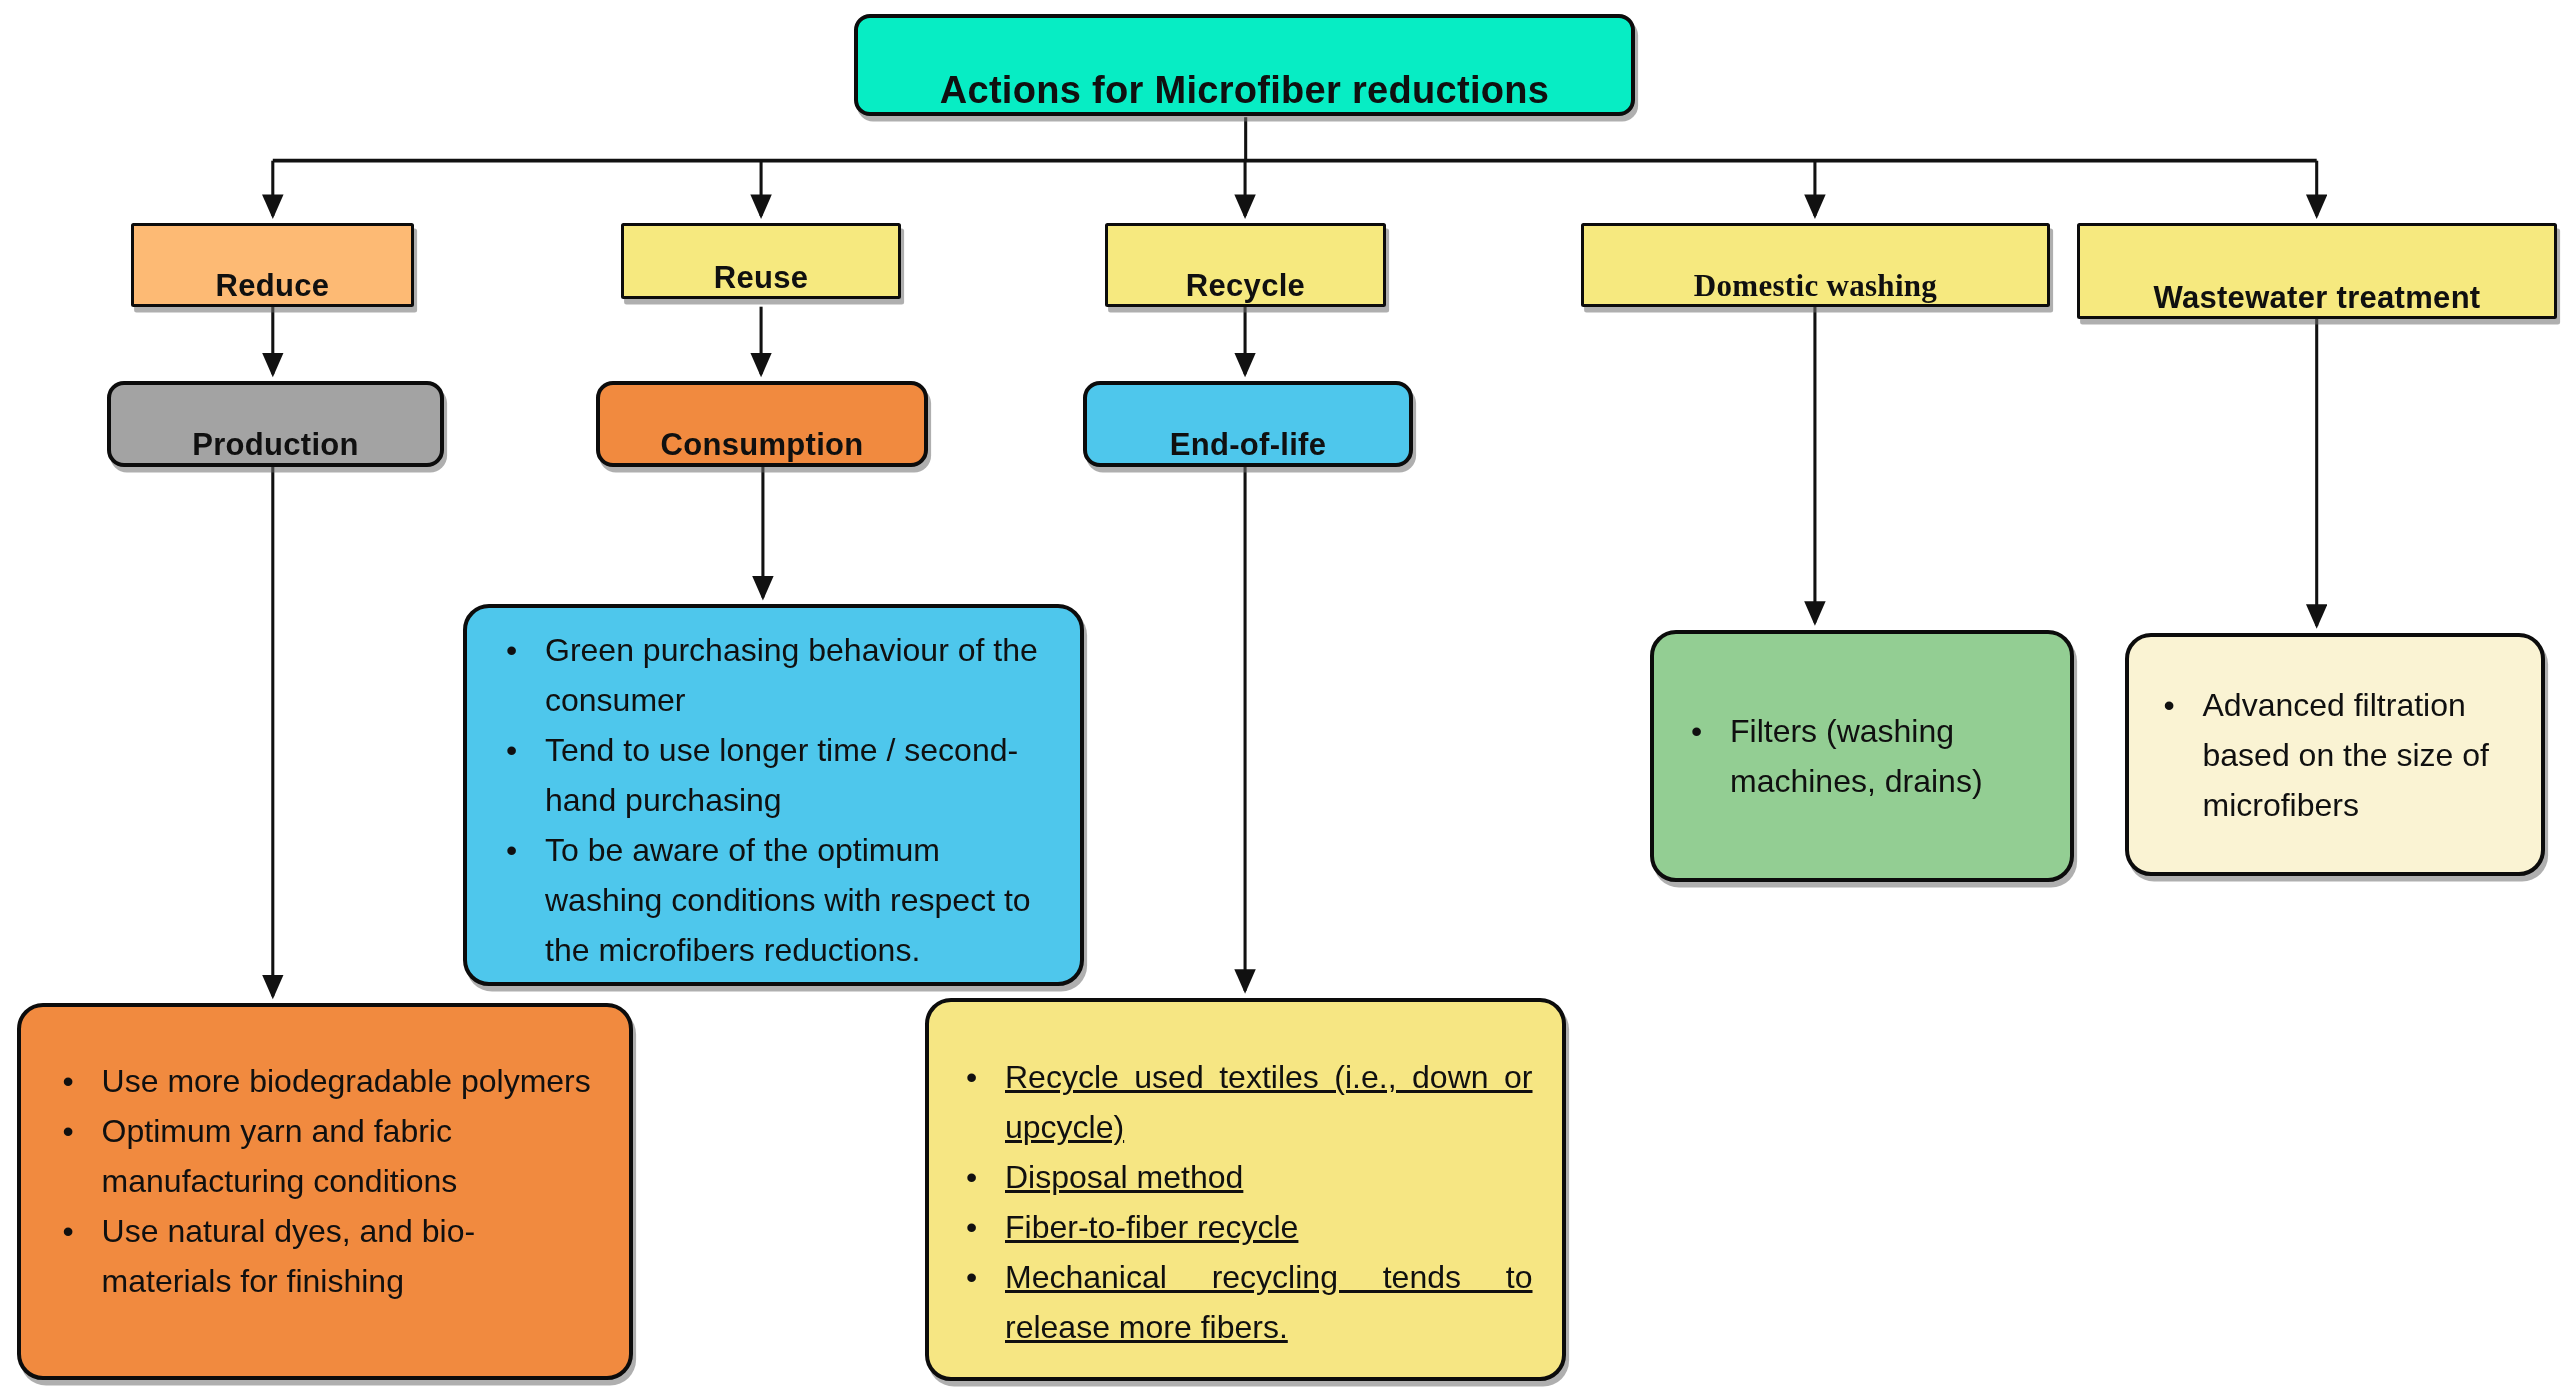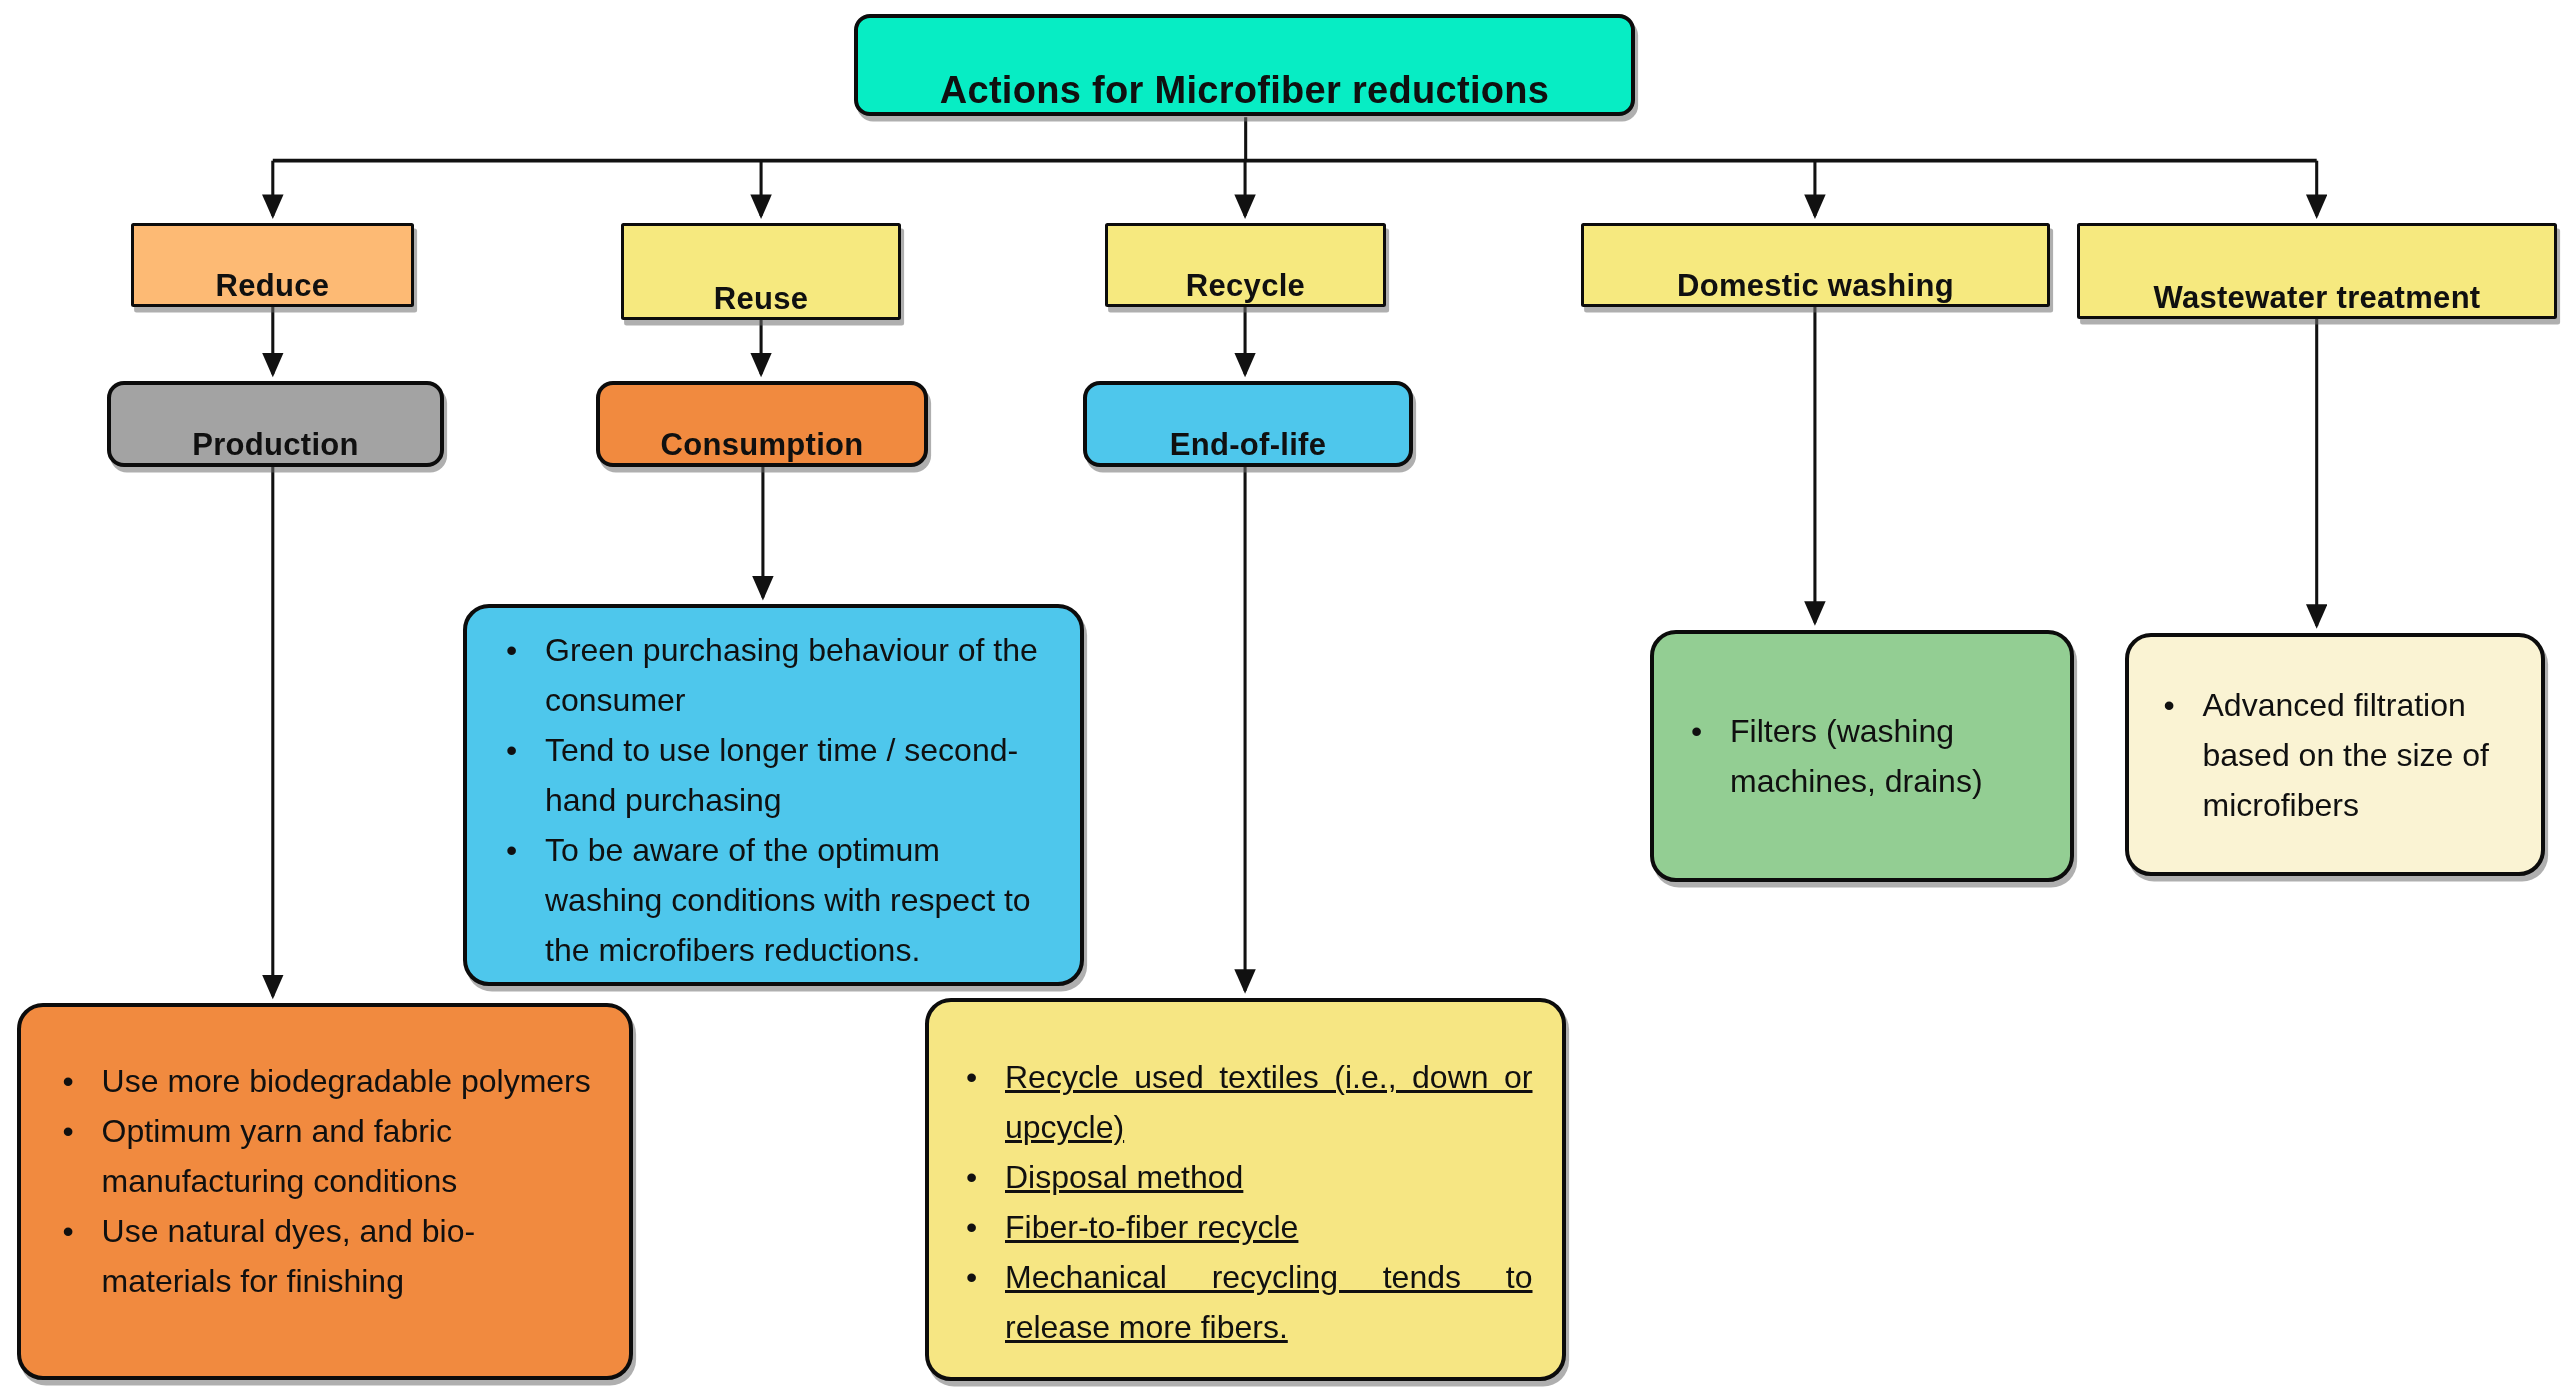--- a/index.html
+++ b/index.html
@@ -116,27 +116,27 @@
     <line x1="3776" y1="500" x2="3776" y2="1020" stroke="#111111" stroke-width="5" marker-end="url(#arrow)"></line>
   </svg>
 
   <div class="node root" style="left: 854px; top: 14px; width: 781px; height: 102px; background-color: rgb(7, 237, 196);">
     <span class="label">Actions for Microfiber reductions</span>
   </div>
 
   <div class="node branch" style="left: 131px; top: 223px; width: 283px; height: 84px; background-color: #fdba74;">
     <span class="label">Reduce</span>
   </div>
-  <div class="node branch" style="left: 621px; top: 223px; width: 280px; height: 97px; background-color: rgb(246, 233, 127);">
+  <div class="node branch" style="left: 621px; top: 223px; width: 280px; height: 76px; background-color: rgb(246, 233, 127);">
     <span class="label">Reuse</span>
   </div>
   <div class="node branch" style="left: 1105px; top: 223px; width: 281px; height: 84px; background-color: rgb(246, 233, 127);">
     <span class="label">Recycle</span>
   </div>
-  <div class="node branch" style="left: 1581px; top: 223px; width: 469px; height: 84px; background-color: rgb(246, 233, 127);">
+  <div class="node branch" style="left: 1581px; top: 223px; width: 469px; height: 84px; background-color: rgb(246, 233, 127); font-family: Liberation Serif, serif;">
     <span class="label">Domestic washing</span>
   </div>
   <div class="node branch" style="left: 2077px; top: 223px; width: 480px; height: 96px; background-color: rgb(246, 233, 127);">
     <span class="label">Wastewater treatment</span>
   </div>
 
   <div class="node stage" style="left: 107px; top: 381px; width: 337px; height: 86px; background-color: #a3a3a3;">
     <span class="label">Production</span>
   </div>
   <div class="node stage" style="left: 596px; top: 381px; width: 332px; height: 86px; background-color: rgb(241, 138, 63);">

